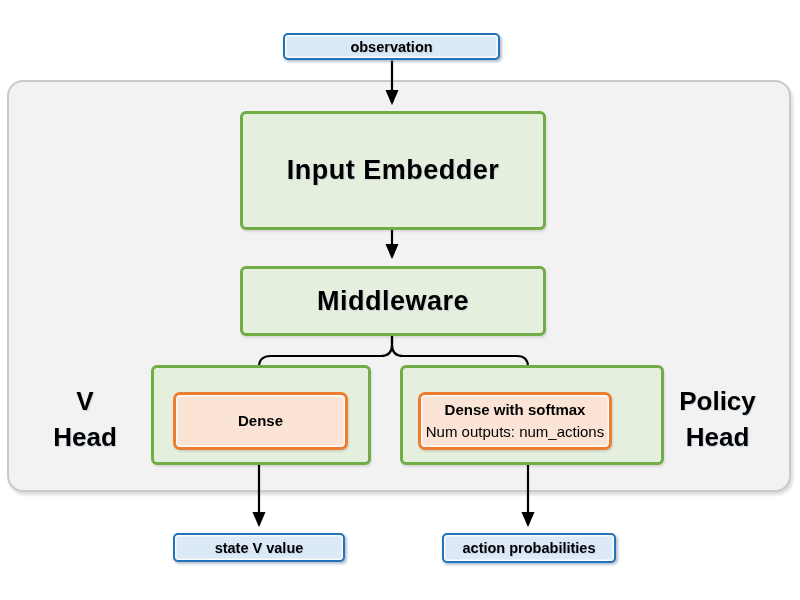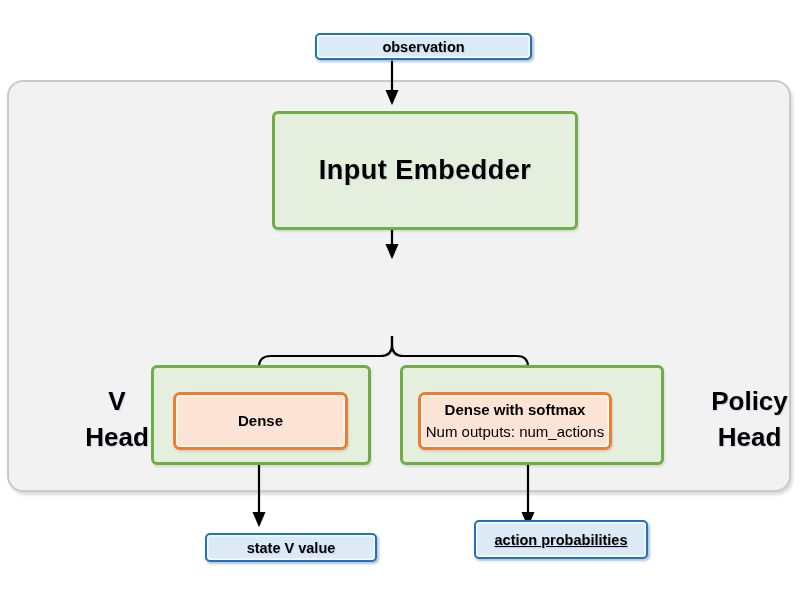--- a/index.html
+++ b/index.html
@@ -39,21 +39,21 @@
     border:3px solid var(--dense-border);
     border-radius:7px;
     box-shadow:1px 2px 2px rgba(0,0,0,.10), inset 0 0 0 1.5px rgba(255,255,255,.85);
     font-size:15px;line-height:1.45;
   }
   .dense .t{font-weight:bold;}
   .head-label{
     position:absolute;text-align:center;font-weight:bold;font-size:26px;
     line-height:36px;white-space:pre-line;
   }
-  .soft-shadow{text-shadow:1px 1px 1px rgba(170,190,215,.55);margin-left:32px;}
+  .soft-shadow{text-shadow:1px 1px 1px rgba(170,190,215,.55);}
   svg.connectors{position:absolute;left:0;top:0;pointer-events:none;}
 </style>
 </head>
 <body>
 
 <div class="stage">
 
   <div class="group-box" style="left:7px;top:80px;width:784px;height:412px;"></div>
 
   <svg class="connectors" width="800" height="600" viewBox="0 0 800 600">
@@ -73,36 +73,39 @@
   </svg>
 
   <div class="node io soft-shadow" style="left:283px;top:33px;width:217px;height:27px;">
     <span>observation</span>
   </div>
 
   <div class="node block big soft-shadow" style="left:240px;top:111px;width:306px;height:119px;">
     <span>Input Embedder</span>
   </div>
 
+  <div class="node block big soft-shadow" style="left:240px;top:266px;width:306px;height:70px;">
+    <span>Middleware</span>
+  </div>
 
   <div class="node block" style="left:151px;top:365px;width:220px;height:100px;"></div>
   <div class="node dense" style="left:173px;top:392px;width:175px;height:58px;">
     <span class="t">Dense</span>
   </div>
   <div class="head-label soft-shadow" style="left:35px;top:383px;width:100px;">V
 Head</div>
 
   <div class="node block" style="left:400px;top:365px;width:264px;height:100px;"></div>
   <div class="node dense" style="left:418px;top:392px;width:194px;height:58px;">
     <span class="t">Dense with softmax</span>
     <span>Num outputs: num_actions</span>
   </div>
   <div class="head-label soft-shadow" style="left:660px;top:383px;width:115px;text-align:center;">Policy
 Head</div>
 
   <div class="node io soft-shadow" style="left:173px;top:533px;width:172px;height:29px;text-align:right;">
     <span>state V value</span>
   </div>
-  <div class="node io soft-shadow" style="left:442px;top:520px;width:174px;height:39px;text-decoration:underline;">
+  <div class="node io soft-shadow" style="left:442px;top:533px;width:174px;height:30px;">
     <span>action probabilities</span>
   </div>
 
 </div>
 
 </body></html>

